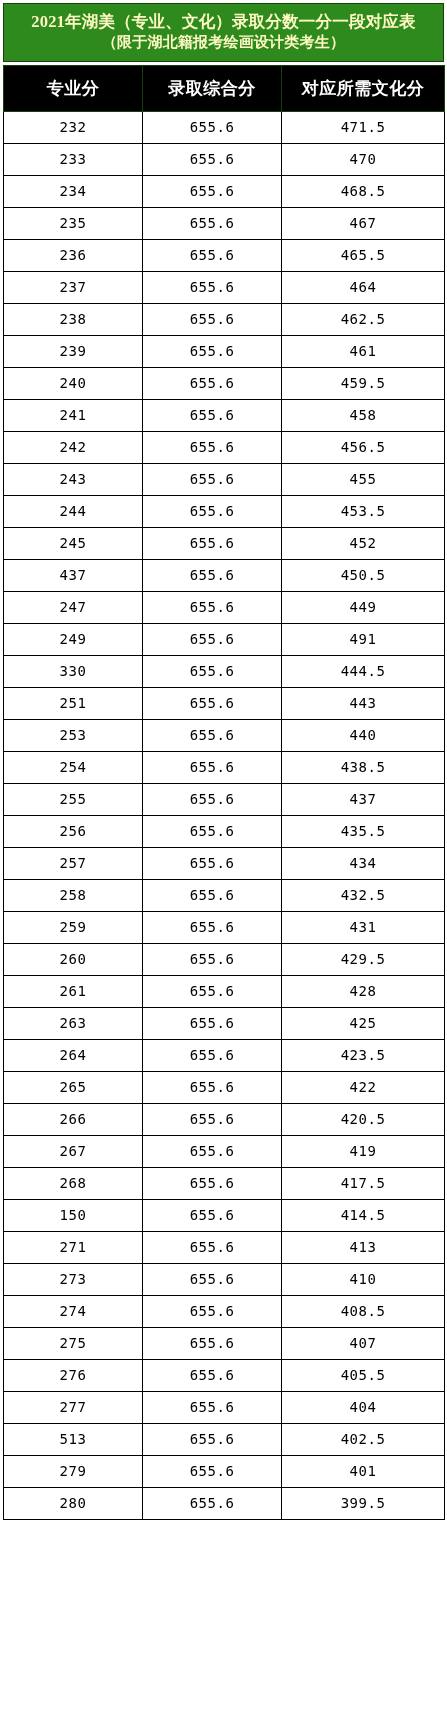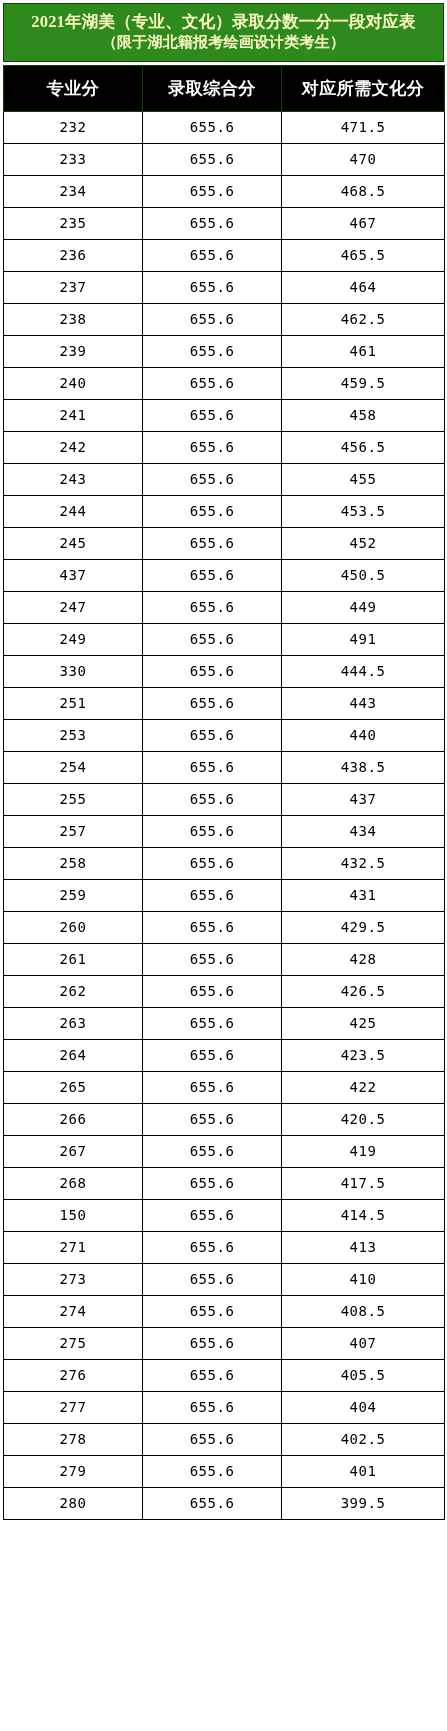--- a/index.html
+++ b/index.html
@@ -202,20 +202,25 @@
           <td>254</td>
           <td>655.6</td>
           <td>438.5</td>
         </tr>
         <tr>
           <td>255</td>
           <td>655.6</td>
           <td>437</td>
         </tr>
         <tr>
+          <td>256</td>
+          <td>655.6</td>
+          <td>435.5</td>
+        </tr>
+        <tr>
           <td>257</td>
           <td>655.6</td>
           <td>434</td>
         </tr>
         <tr>
           <td>258</td>
           <td>655.6</td>
           <td>432.5</td>
         </tr>
         <tr>
@@ -227,25 +232,20 @@
           <td>260</td>
           <td>655.6</td>
           <td>429.5</td>
         </tr>
         <tr>
           <td>261</td>
           <td>655.6</td>
           <td>428</td>
         </tr>
         <tr>
-          <td>262</td>
-          <td>655.6</td>
-          <td>426.5</td>
-        </tr>
-        <tr>
           <td>263</td>
           <td>655.6</td>
           <td>425</td>
         </tr>
         <tr>
           <td>264</td>
           <td>655.6</td>
           <td>423.5</td>
         </tr>
         <tr>
@@ -297,21 +297,21 @@
           <td>276</td>
           <td>655.6</td>
           <td>405.5</td>
         </tr>
         <tr>
           <td>277</td>
           <td>655.6</td>
           <td>404</td>
         </tr>
         <tr>
-          <td>278</td>
+          <td>513</td>
           <td>655.6</td>
           <td>402.5</td>
         </tr>
         <tr>
           <td>279</td>
           <td>655.6</td>
           <td>401</td>
         </tr>
         <tr>
           <td>280</td>

